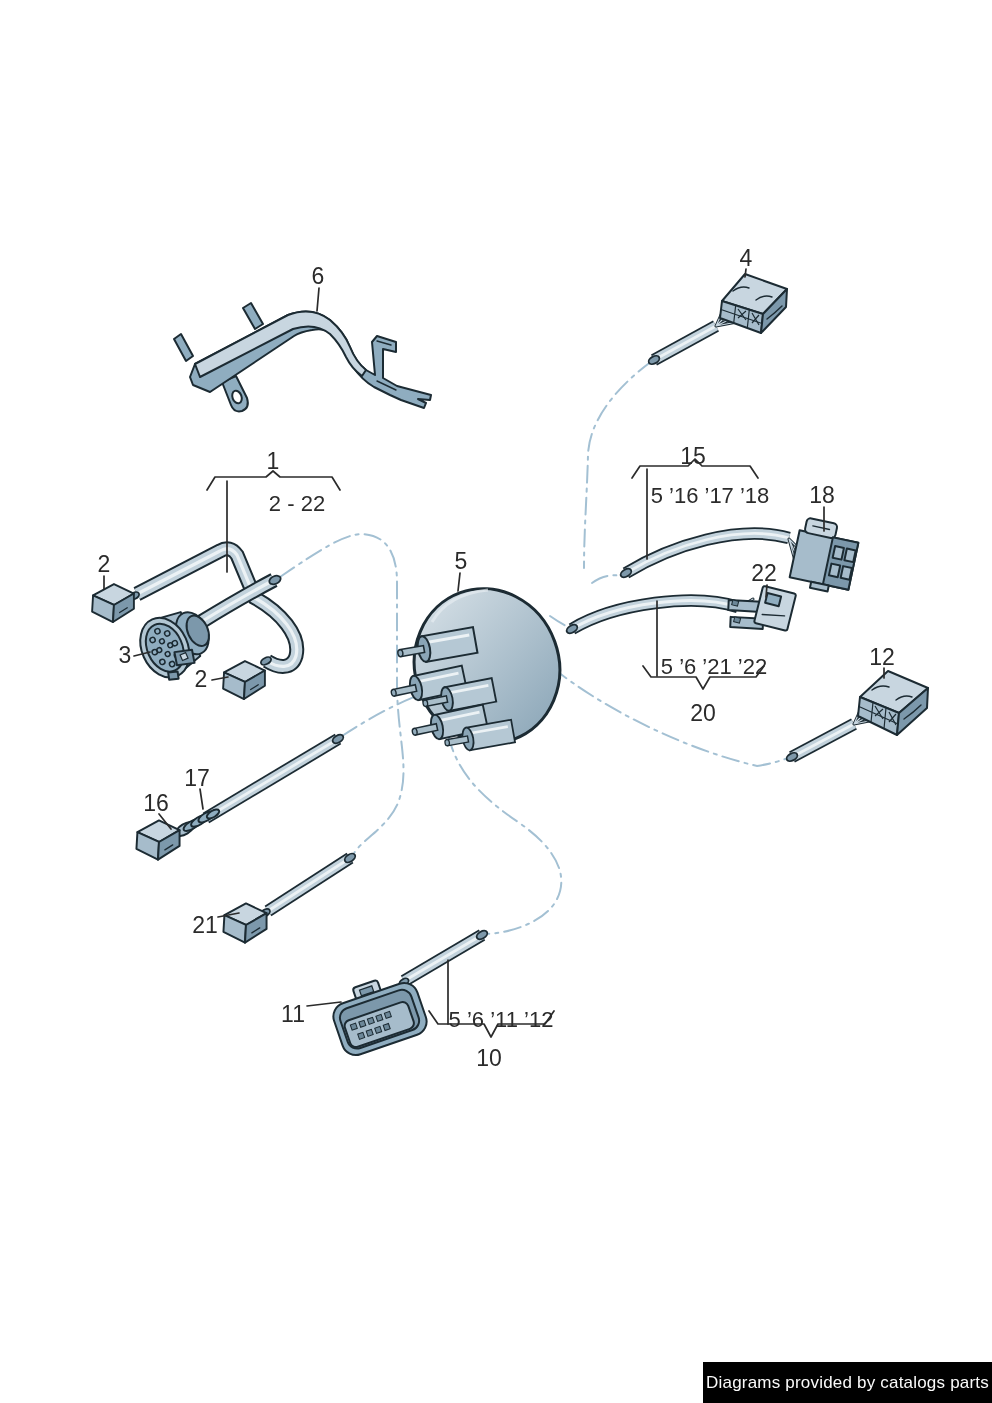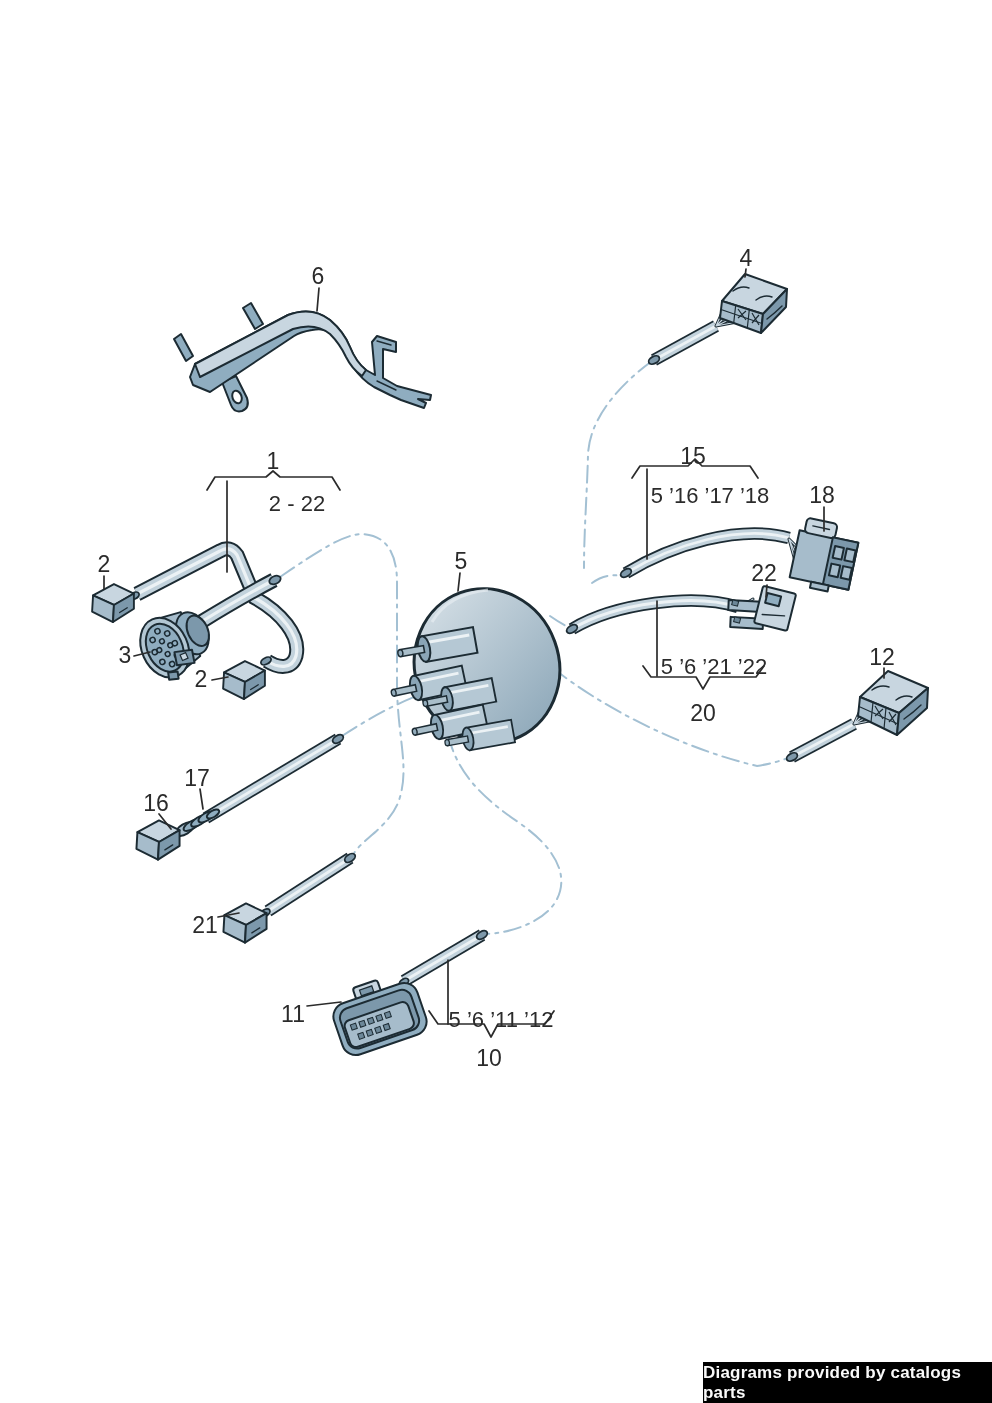--- a/index.html
+++ b/index.html
@@ -35,21 +35,21 @@
   .num{font:23px "Liberation Sans",sans-serif;fill:var(--label);text-anchor:middle;}
   .grp{font:22px "Liberation Sans",sans-serif;fill:var(--label);text-anchor:middle;}
   .cyl-body{fill:#b5c8d4;stroke:var(--outline);stroke-width:2;}
   .cyl-cap{fill:#8aa5b6;stroke:var(--outline);stroke-width:2;}
   .cyl-hi{stroke:var(--tube-hi);stroke-width:3;fill:none;}
   .pin-body{fill:#a9beca;stroke:var(--outline);stroke-width:1.6;}
   .pin-cap{fill:#93acbc;stroke:var(--outline);stroke-width:1.4;}
   .pinhole{fill:#6c8798;stroke:var(--outline);stroke-width:1;}
   #footer-bar{position:absolute;left:703px;top:1362px;width:289px;height:41px;
     background:var(--footer-bg);color:var(--footer-text);display:flex;align-items:center;
-    justify-content:center;font-size:17px;letter-spacing:0.2px;font-weight:bold;}
+    justify-content:center;font-size:17px;letter-spacing:0.2px;}
 </style>
 </head>
 <body>
 
 <div id="stage">
 <svg width="992" height="1403" viewBox="0 0 992 1403">
   <defs>
     <linearGradient id="gOval" x1="0.25" y1="0" x2="0.75" y2="1">
       <stop offset="0" stop-color="#d2dde4"></stop>
           <stop offset="1" stop-color="#8fa9ba"></stop>

